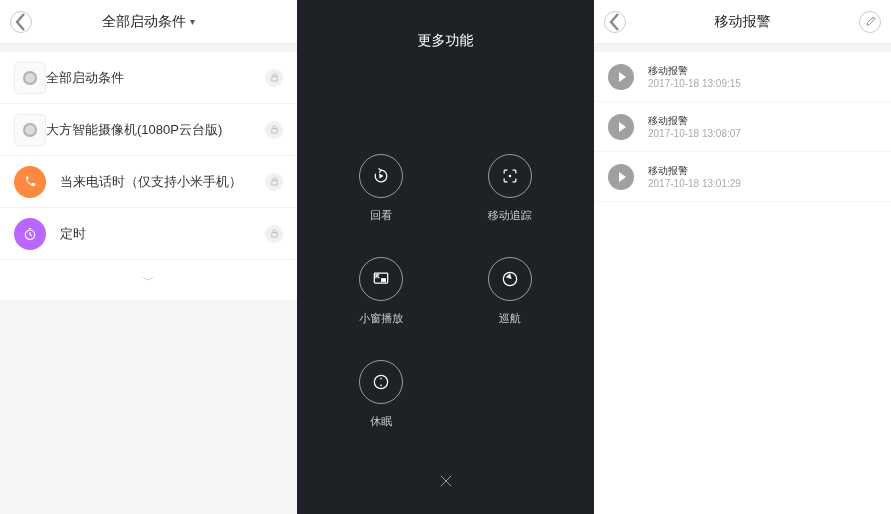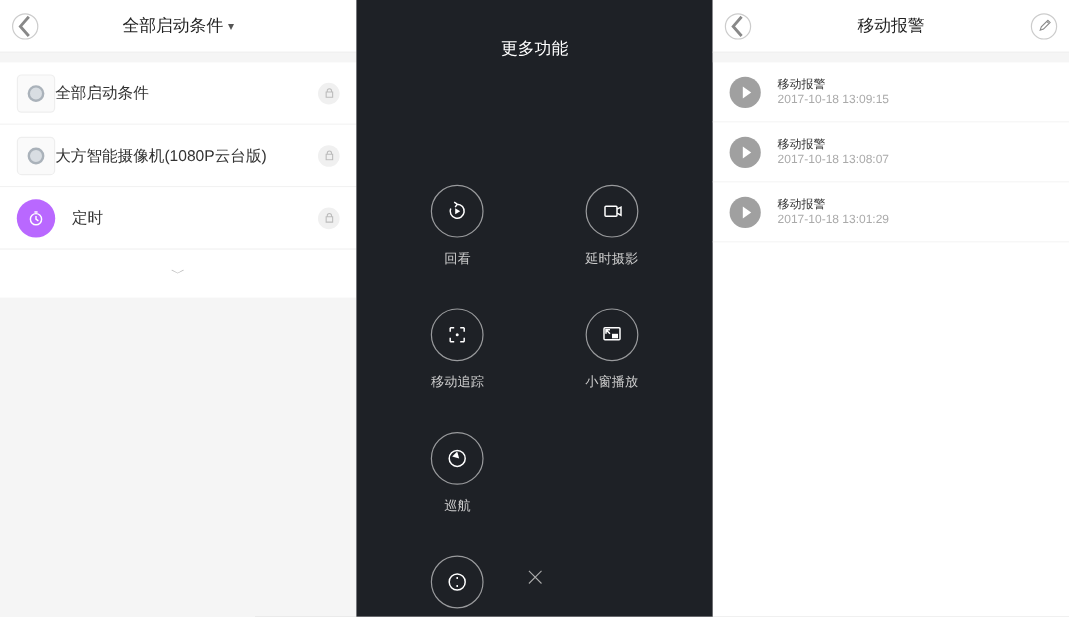--- a/index.html
+++ b/index.html
@@ -95,20 +95,33 @@
           <div class="lens"></div>
         </div>
       <div class="label">大方智能摄像机(1080P云台版)</div>
       <div class="lock">
           <svg viewBox="0 0 10 10">
             <path d="M3 4 V3 a2 2 0 0 1 4 0 V4 M2 4 h6 v5 h-6 z" stroke="#bbb" stroke-width="1" fill="none"></path>
           </svg>
         </div>
     </div>
     <div class="p1-row">
+      <div class="icon-slot ic-call">
+        <svg viewBox="0 0 24 24">
+            <path d="M6 4 c0 8 6 14 14 14 l0 -4 l-4 -1 l-2 2 c-3 -1 -5 -3 -6 -6 l2 -2 l-1 -4 z" fill="#fff"></path>
+          </svg>
+      </div>
+      <div class="label">当来电话时（仅支持小米手机）</div>
+      <div class="lock">
+          <svg viewBox="0 0 10 10">
+            <path d="M3 4 V3 a2 2 0 0 1 4 0 V4 M2 4 h6 v5 h-6 z" stroke="#bbb" stroke-width="1" fill="none"></path>
+          </svg>
+        </div>
+    </div>
+    <div class="p1-row">
       <div class="icon-slot ic-timer">
         <svg viewBox="0 0 24 24">
             <circle cx="12" cy="13" r="7" fill="none" stroke="#fff" stroke-width="1.8"></circle>
             <path d="M12 9 v4 l3 2 M10 4 h4" stroke="#fff" stroke-width="1.8" fill="none"></path>
           </svg>
       </div>
       <div class="label">定时</div>
       <div class="lock">
           <svg viewBox="0 0 10 10">
             <path d="M3 4 V3 a2 2 0 0 1 4 0 V4 M2 4 h6 v5 h-6 z" stroke="#bbb" stroke-width="1" fill="none"></path>
@@ -126,29 +139,20 @@
     </div>
     <div class="p2-grid">
       <div class="p2-item">
         <div class="p2-circle">
             <svg viewBox="0 0 24 24">
               <path d="M12 5 a7 7 0 1 1 -6.5 4.3 M12 5 l-3 -2 M12 5 l-2 3"></path>
               <path d="M10 9 l5 3 l-5 3 z" fill="#fff" stroke="none"></path>
             </svg>
           </div>
         <span class="p2-label">回看</span>
-      </div>
-      <div class="p2-item">
-        <div class="p2-circle">
-            <svg viewBox="0 0 24 24">
-              <rect x="5" y="7" width="12" height="10" rx="1"></rect>
-              <path d="M17 10 l4 -2 v8 l-4 -2"></path>
-            </svg>
-          </div>
-        <span class="p2-label">延时摄影</span>
       </div>
       <div class="p2-item">
         <div class="p2-circle">
             <svg viewBox="0 0 24 24">
               <path d="M5 5 h4 M5 5 v4 M19 5 h-4 M19 5 v4 M5 19 h4 M5 19 v-4 M19 19 h-4 M19 19 v-4"></path>
               <circle cx="12" cy="12" r="1.5" fill="#fff" stroke="none"></circle>
             </svg>
           </div>
         <span class="p2-label">移动追踪</span>
       </div>

